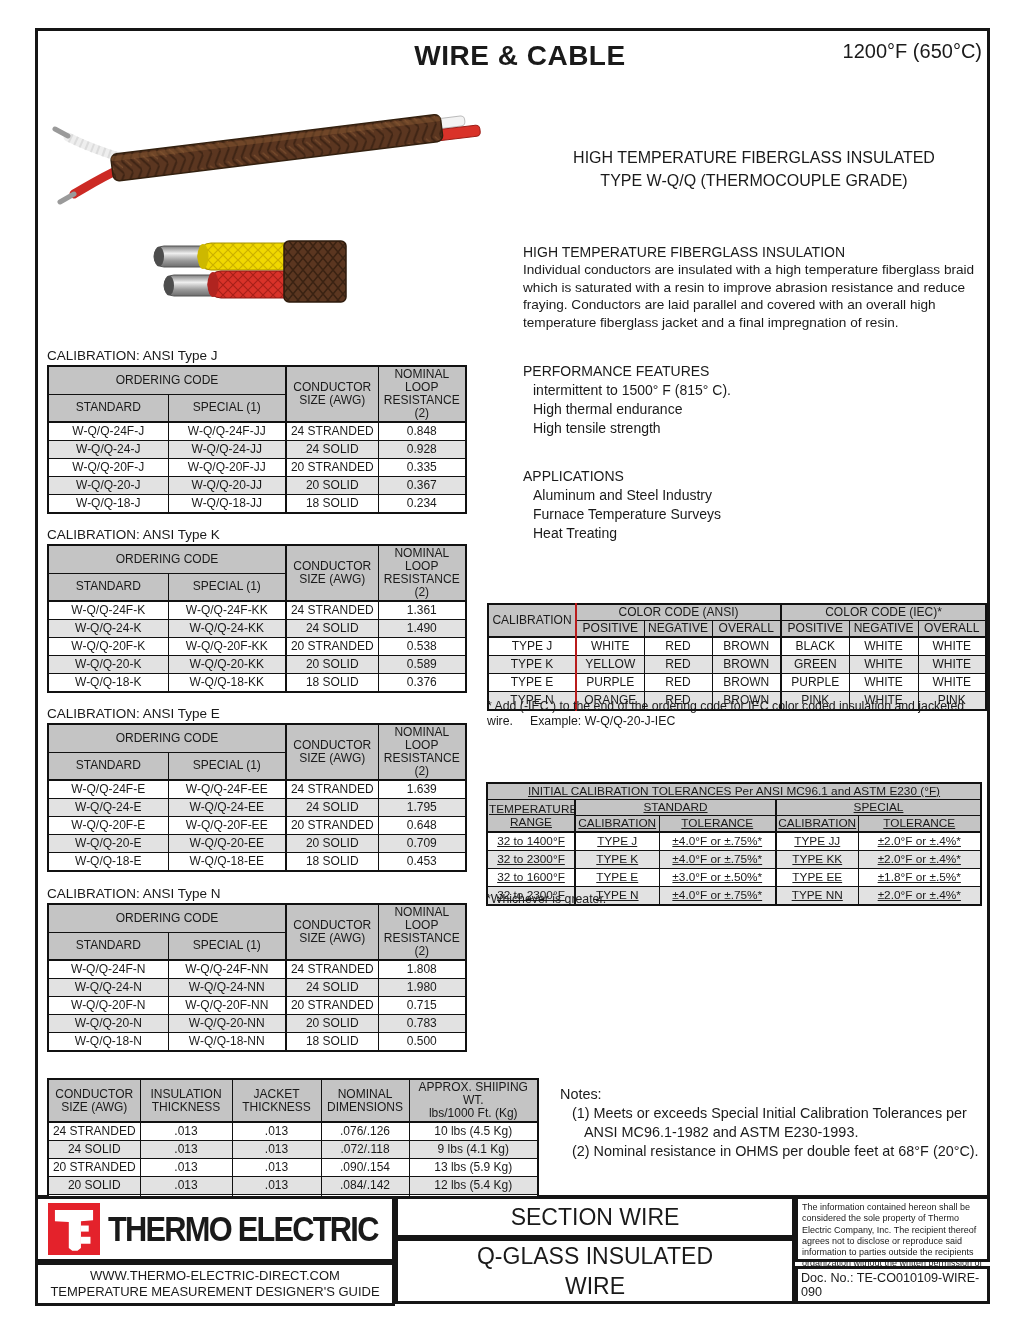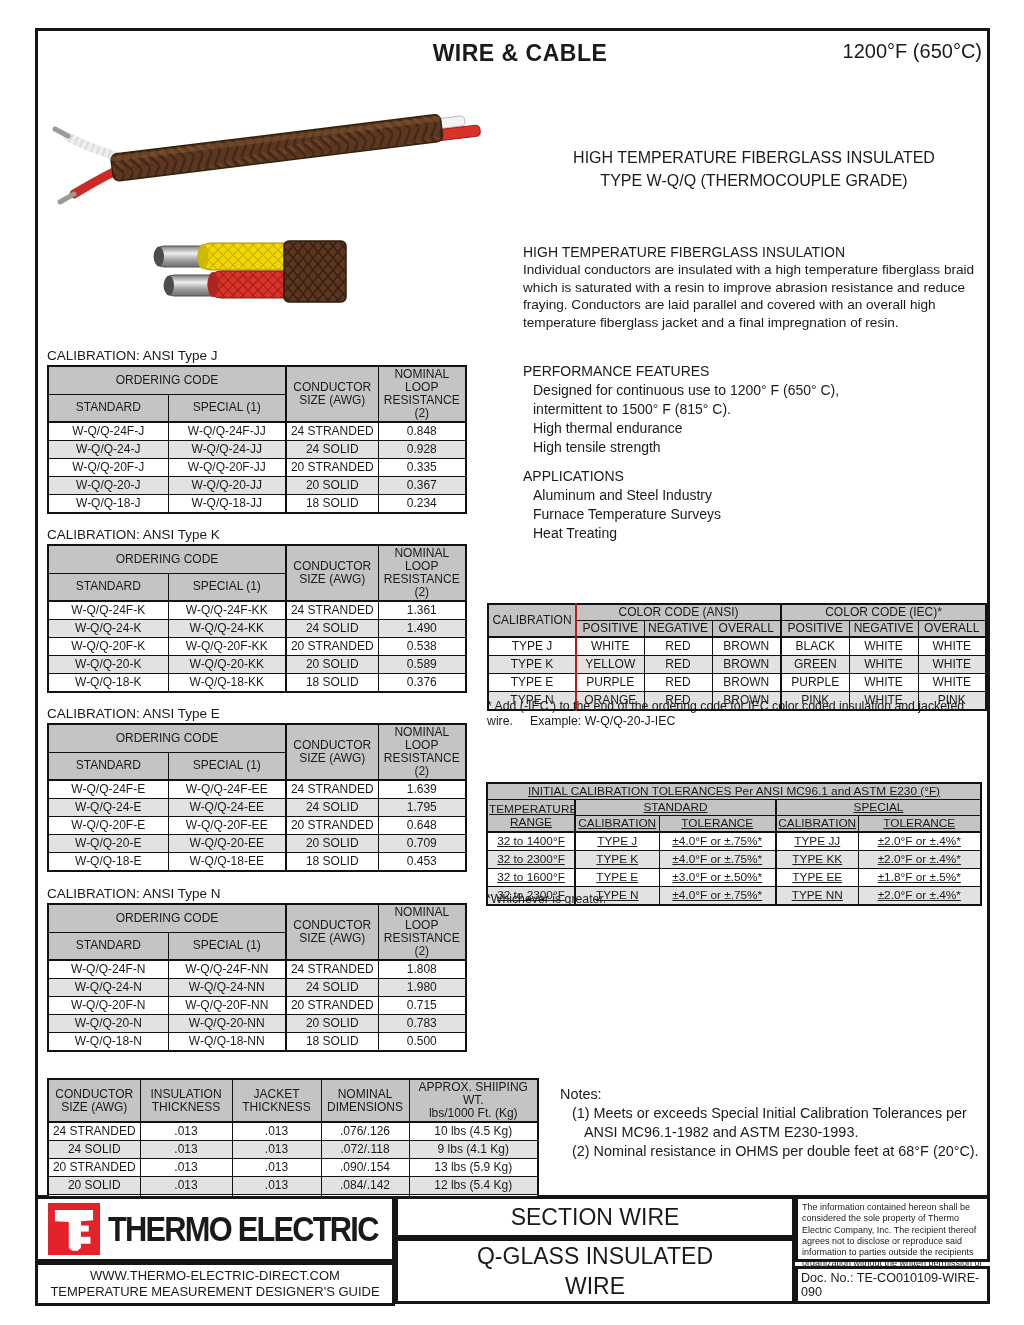--- a/index.html
+++ b/index.html
@@ -7,21 +7,21 @@
     width:1024px;height:1325px;position:relative;background:#ffffff;
     font-family:"Liberation Sans","DejaVu Sans",sans-serif;color:#1a1a1a;
     -webkit-font-smoothing:antialiased;
   }
   .abs{position:absolute;}
   .pre{white-space:pre-line;}
   
   .page-border{left:35px;top:28px;width:949px;height:1164px;border:3px solid #151515;}
 
   
-  .page-title{left:16px;right:0;top:40px;text-align:center;font-size:23px;font-weight:bold;letter-spacing:.5px;}
+  .page-title{left:16px;right:0;top:40px;text-align:center;font-size:28px;font-weight:bold;letter-spacing:.5px;}
   .temp-rating{right:42px;top:40px;font-size:20px;}
   .subtitle{left:523px;top:146px;width:462px;text-align:center;font-size:16px;line-height:23px;}
 
   
   .descr{left:523px;top:244px;width:465px;font-size:13.6px;line-height:17.4px;}
   .blockhead{font-size:14px;}
   .feat{left:523px;top:362px;width:465px;font-size:14px;line-height:19px;}
   .feat .item{padding-left:10px;}
   .apps{left:523px;top:467px;width:465px;font-size:14px;line-height:19px;}
   .apps .item{padding-left:10px;}
@@ -138,21 +138,20 @@
   <rect x="136" y="1" width="62" height="61" rx="5" fill="url(#braidv)" stroke="#2e1b0c" stroke-width="1.5"></rect>
 </svg>
 
 <div class="abs descr">
   <div class="blockhead">HIGH TEMPERATURE FIBERGLASS INSULATION</div>
   <div>Individual conductors are insulated with a high temperature fiberglass braid which is saturated with a resin to improve abrasion resistance and reduce fraying. Conductors are laid parallel and covered with an overall high temperature fiberglass jacket and a final impregnation of resin.</div>
 </div>
 
 <div class="abs feat">
   <div>PERFORMANCE FEATURES</div>
-  <div class="item">Designed for continuous use to 1200° F (650° C),</div>
   <div class="item"> intermittent to 1500° F (815° C).</div>
   <div class="item">High thermal endurance</div>
   <div class="item">High tensile strength</div>
 </div>
 
 <div class="abs apps">
   <div>APPLICATIONS</div>
   <div class="item">Aluminum and Steel Industry</div>
   <div class="item">Furnace Temperature Surveys</div>
   <div class="item">Heat Treating</div>

